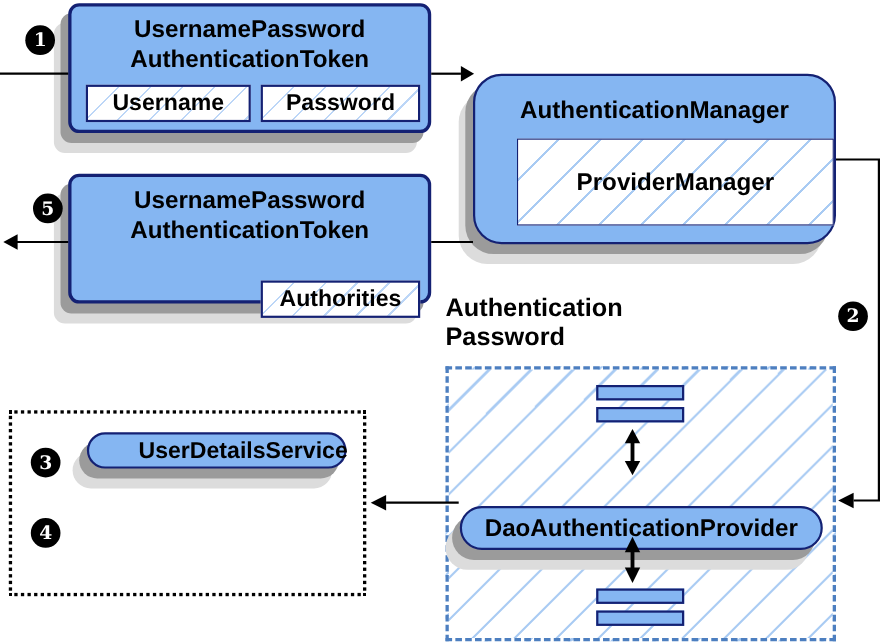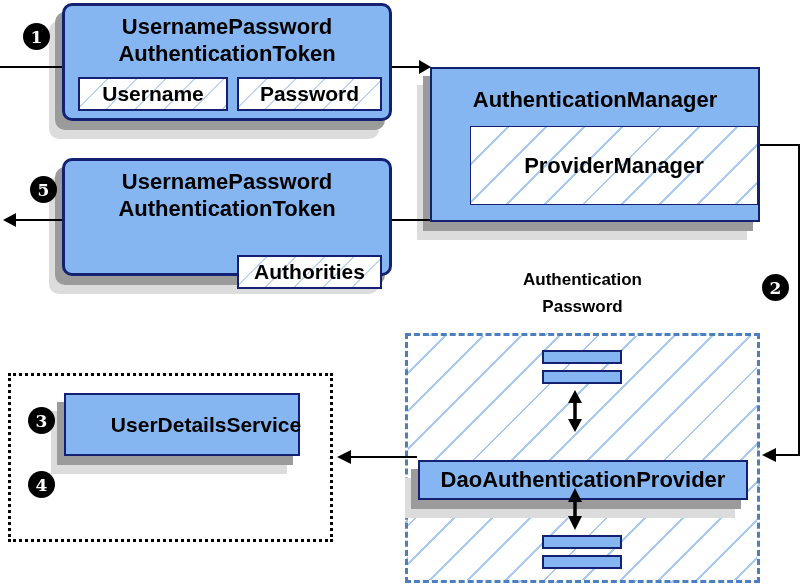--- a/index.html
+++ b/index.html
@@ -3,41 +3,41 @@
 <meta charset="utf-8">
 <style>
   html,body{margin:0;padding:0;background:#ffffff;}
   .stage{
     position:relative;width:803px;height:584px;background:#ffffff;
     font-family:"Liberation Sans",sans-serif;overflow:hidden;color:#000;
   }
   .bluebox{
     background:#85b6f2;border:2px solid #142173;box-sizing:border-box;position:absolute;
   }
-  .shadowed{box-shadow:-7px 9px 0 #9b9b9b,-13px 18px 0 #dcdcdc;}
+  .shadowed{box-shadow:-7px 9px 0 #9b9b9b,-13px 18px 0 #dcdcdc;border-radius:26px;}
   .rounded{border-radius:10px;border-width:3px;}
   .token-title{margin-top:7px;text-align:center;font-weight:bold;font-size:22px;line-height:27px;}
   .subbox{
     position:absolute;background-color:#ffffff;border:2px solid #142173;box-sizing:border-box;
     display:flex;align-items:center;justify-content:center;
     font-weight:bold;font-size:21px;
     background-image:repeating-linear-gradient(135deg,rgba(188,214,247,0) 0 19px,#bcd6f7 19px 20.5px);
   }
   .hatch{
     background-color:#ffffff;
     background-image:repeating-linear-gradient(135deg,rgba(169,203,243,0) 0 25px,#a9cbf3 25px 27px);
   }
   .center-label{display:flex;align-items:center;justify-content:center;font-weight:bold;}
   .providers-box{
     position:absolute;left:405px;top:333px;width:355px;height:250px;
     border:3px dashed #4d7fc0;box-sizing:border-box;
   }
   .providers-title{
-    position:absolute;left:405px;top:266px;width:355px;text-align:center;
-    font-weight:bold;font-size:17px;line-height:27px;
+    position:absolute;left:405px;top:266px;width:355px;
+    font-weight:bold;font-size:23px;line-height:27px;
   }
   .bar{position:absolute;width:80px;height:14px;background:#85b6f2;border:2px solid #142173;box-sizing:border-box;}
   .dotted-box{
     position:absolute;left:8px;top:373px;width:325px;height:169px;
     border:3px dotted #000000;box-sizing:border-box;
   }
   .step{
     position:absolute;width:27px;height:27px;border-radius:50%;background:#000000;color:#ffffff;
     display:flex;align-items:center;justify-content:center;
     font-family:"DejaVu Serif",serif;font-weight:bold;font-size:17px;z-index:30;
@@ -93,21 +93,21 @@
       <div>UsernamePassword</div>
       <div>AuthenticationToken</div>
     </div>
     <div class="subbox" style="left:172px;top:75px;width:145px;height:34px;margin-top:19px;">
       <span>Authorities</span>
     </div>
   </div>
 
   <div class="dotted-box"></div>
 
-  <div class="bluebox shadowed center-label" style="left:64px;top:393px;width:236px;height:63px;padding-left:48px;">
+  <div class="bluebox shadowed center-label" style="left:79px;top:393px;width:236px;height:33px;padding-left:48px;">
     <span class="svc-label">UserDetailsService</span>
   </div>
 
 
   <svg class="wires" width="803" height="584" viewBox="0 0 803 584">
     <g stroke="#000000" stroke-width="2" fill="none">
       <line x1="0" y1="67" x2="62" y2="67"></line>
       <line x1="392" y1="67" x2="419" y2="67"></line>
       <line x1="392" y1="220" x2="430" y2="220"></line>
       <line x1="62" y1="220" x2="15" y2="220"></line>

